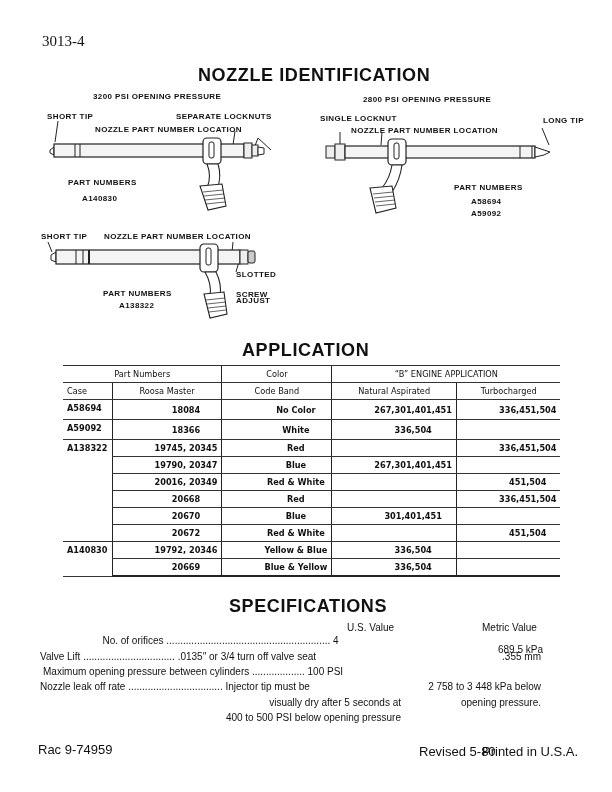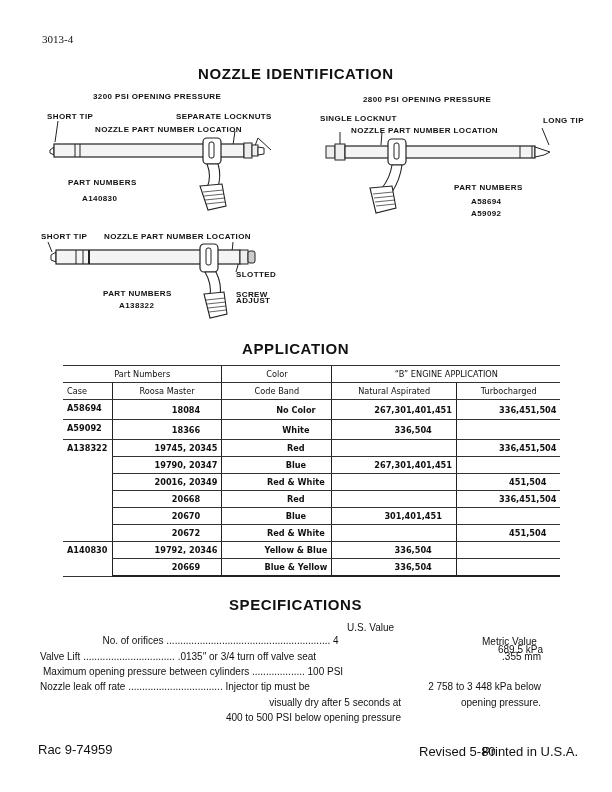--- a/index.html
+++ b/index.html
@@ -1,19 +1,19 @@
 <!DOCTYPE html>
 <html><head>
 <meta charset="utf-8">
 <style>
   html, body { margin: 0; padding: 0; background: #ffffff; }
   body { width: 612px; height: 792px; position: relative; overflow: hidden; color: #111; font-family: "Liberation Sans", sans-serif; }
   .abs { position: absolute; }
-  .docnum { left: 42px; top: 33px; font-family: "Liberation Serif", serif; font-size: 11px; }
-  .h1 { font-family: "Liberation Sans", sans-serif; font-weight: bold; font-size: 15px; letter-spacing: 0.6px; }
+  .docnum { left: 42px; top: 33px; font-family: "Liberation Serif", serif; font-size: 15px; }
+  .h1 { font-family: "Liberation Sans", sans-serif; font-weight: bold; font-size: 18px; letter-spacing: 0.6px; }
   .lbl { font-family: "Liberation Sans", sans-serif; font-weight: bold; font-size: 8px; letter-spacing: 0.4px; white-space: nowrap; }
   .lbl.c { text-align: center; }
   svg.noz { position: absolute; overflow: visible; }
   svg.noz * { stroke: #222; }
 
   
   table.app { position: absolute; left: 63px; top: 365px; width: 490px; border-collapse: collapse; font-family: "DejaVu Sans", sans-serif; font-size: 8.2px; }
   table.app td, table.app th { border-top: 1.4px solid #333; border-bottom: 1.4px solid #333; height: 16px; padding: 0 4px; text-align: center; font-weight: normal; white-space: nowrap; }
   table.app th { font-weight: normal; }
   table.app td.b { font-weight: bold; padding-left: 42px; }
@@ -213,21 +213,21 @@
         <td class="vl b">20669</td>
         <td class="vl b">Blue &amp; Yellow</td>
         <td class="vl b">336,504</td>
         <td class="vl b"></td>
       </tr>
     </tbody>
 </table>
 
 <div class="abs h1" style="left:229px; top:596px;">SPECIFICATIONS</div>
 <div class="abs spec" style="left:347px; top:622px;">U.S. Value</div>
-<div class="abs spec" style="left:482px; top:622px;margin-top:14px;">Metric Value</div>
+<div class="abs spec" style="left:482px; top:622px;">Metric Value</div>
 
 <div class="abs spec" style="left:40px; top:635px; width:361px; text-align:center;"><span>No. of orifices ........................................................... 4</span></div>
 <div class="abs spec" style="left:40px; top:651px; width:361px;"><span>Valve Lift ................................. .0135″ or 3/4 turn off valve seat</span></div>
 <div class="abs spec" style="left:43px; top:666px; width:361px;"><span>Maximum opening pressure between cylinders ................... 100 PSI</span></div>
 <div class="abs spec" style="left:40px; top:681px; width:361px;"><span>Nozzle leak off rate .................................. Injector tip must be</span></div>
 <div class="abs spec" style="left:200px; top:697px; width:201px; text-align:right;"><span>visually dry after 5 seconds at</span></div>
 <div class="abs spec" style="left:150px; top:712px; width:251px; text-align:right;"><span>400 to 500 PSI below opening pressure</span></div>
 
 <div class="abs spec" style="left:440px; top:651px; width:101px; text-align:right;">.355 mm</div>
 <div class="abs spec" style="left:440px; top:644px; width:103px; text-align:right;">689.5 kPa</div>

